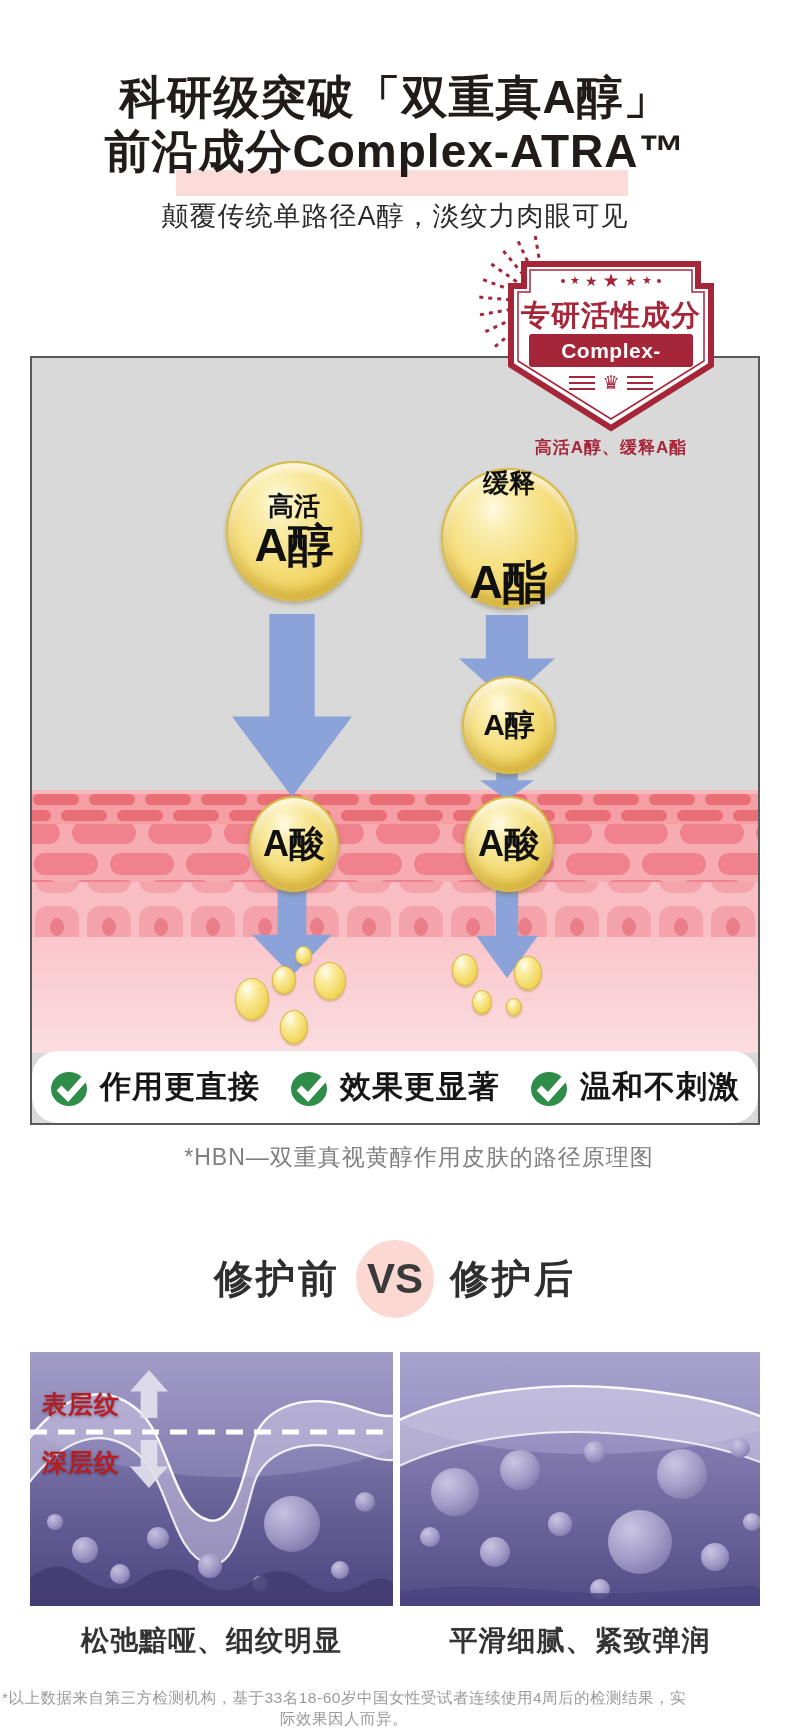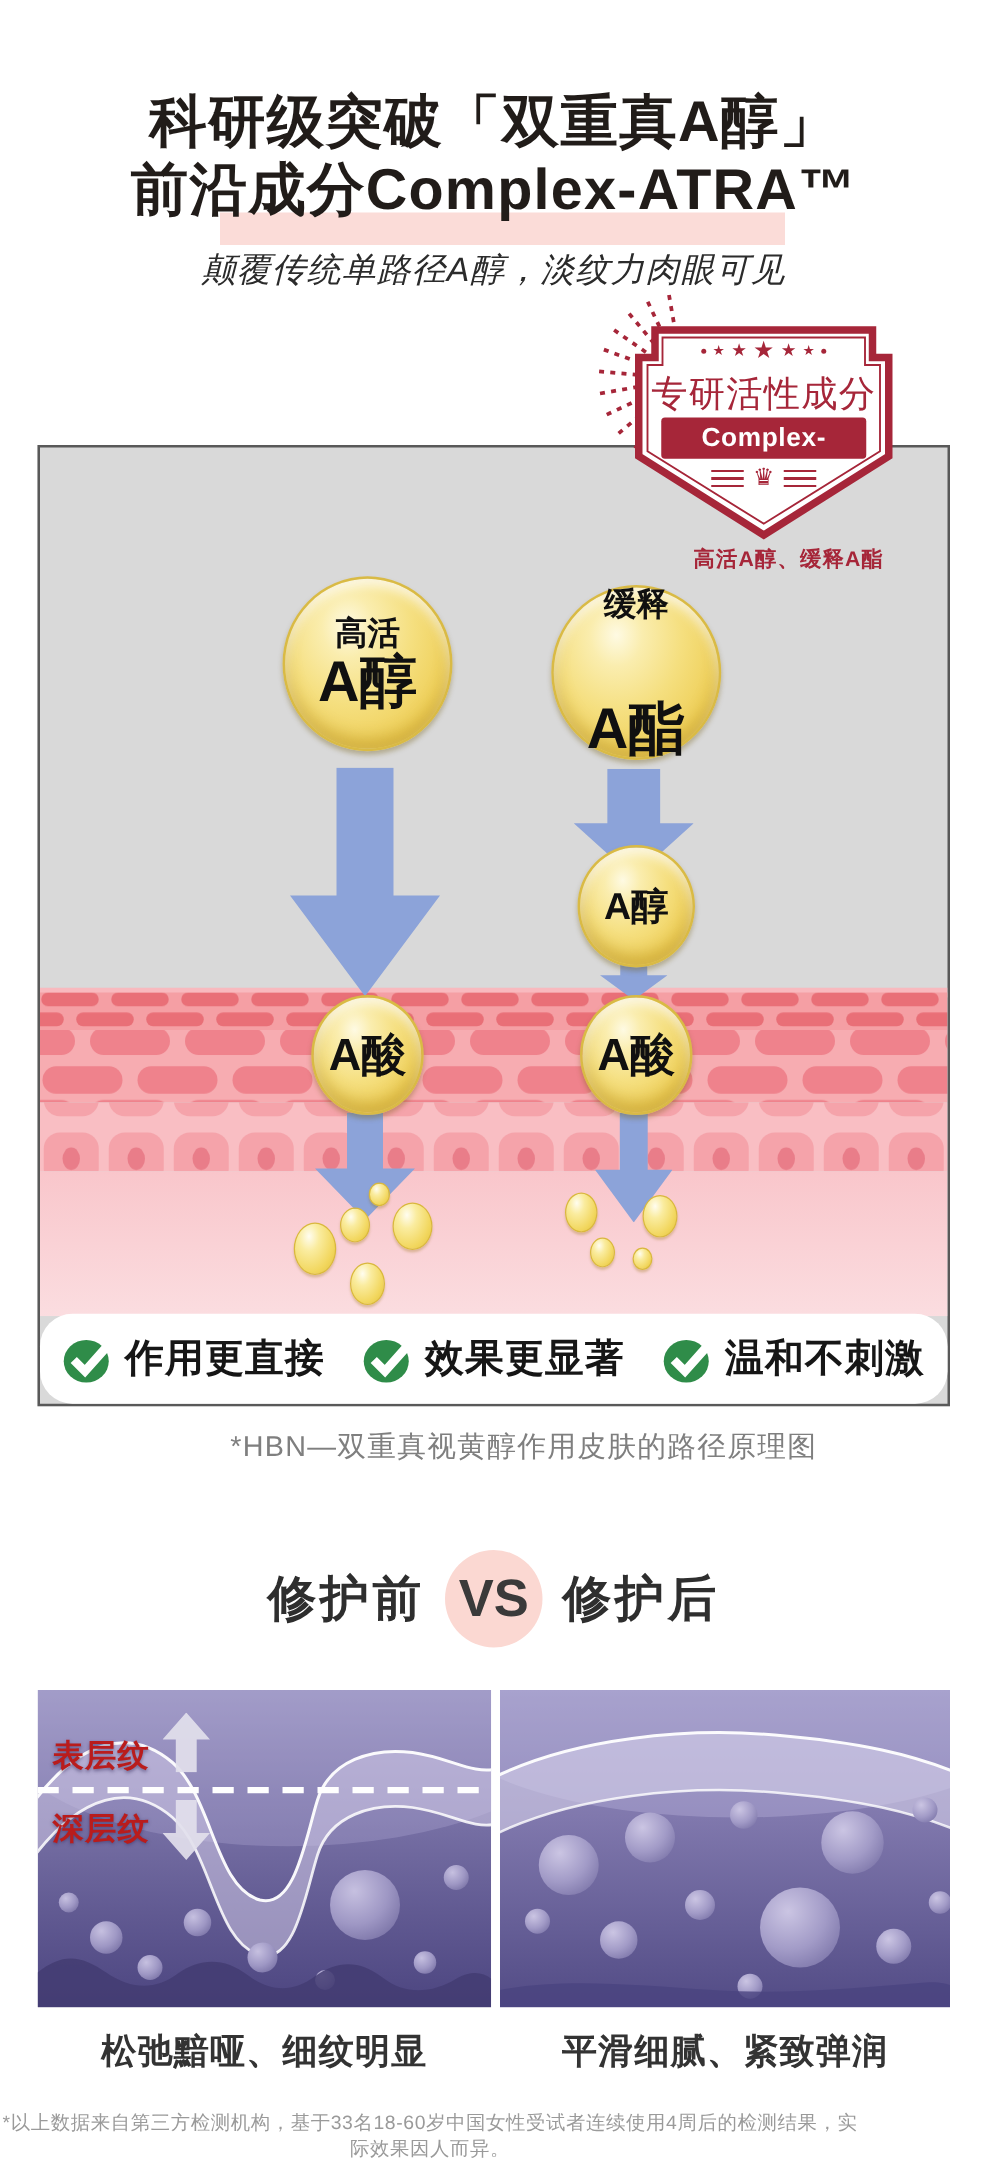--- a/index.html
+++ b/index.html
@@ -32,27 +32,27 @@
   .a-sml{clip-path:polygon(30% 0,70% 0,70% 42%,100% 42%,50% 100%,0 42%,30% 42%);}
   .a-dwn{clip-path:polygon(32% 0,68% 0,68% 52%,100% 52%,50% 100%,0 52%,32% 52%);}
   
   .droplet{border-radius:50%;
     background:radial-gradient(ellipse at 35% 25%, #FFFDF0 0%, #FAEC9F 28%, #F2D75F 68%, #E2C139 100%);
     border:1.5px solid #D9B83C;box-shadow:0 2px 2px rgba(150,110,10,.3);}
   
   #badge{left:475px;top:-98px;width:208px;height:172px;}
   #badge .stars{left:0;top:9px;width:208px;display:flex;align-items:center;justify-content:center;gap:5px;color:#A62639;}
   #badge .stars .dot{width:4px;height:4px;border-radius:50%;background:#A62639;}
-  #badge .b-label{left:0;top:36px;width:208px;font-size:29px;font-weight:400;color:#A62639;letter-spacing:1px;}
+  #badge .b-label{left:0;top:36px;width:208px;font-size:29px;font-weight:700;color:#A62639;letter-spacing:1px;}
   #badge .b-box{left:22px;top:74px;width:164px;height:33px;background:#A62639;border-radius:3px;color:#fff;
        font-size:21px;font-weight:800;line-height:33px;text-align:center;letter-spacing:0.5px;}
   #badge .crownrow{left:0;top:113px;width:208px;display:flex;align-items:center;justify-content:center;gap:7px;}
   #badge .lines{width:26px;height:14px;background:repeating-linear-gradient(to bottom,#A62639 0 2px,transparent 2px 6px);}
   #badge .crown{color:#A62639;font-size:19px;line-height:1;}
-  .badge-cap{left:482px;top:78px;width:234px;font-size:17px;color:#A62639;font-weight:600;letter-spacing:1px;}
+  .badge-cap{left:462px;top:78px;width:234px;font-size:17px;color:#A62639;font-weight:600;letter-spacing:1px;}
   
   .diag-cap{left:0;top:1142px;width:790px;font-size:23px;color:#7f7f7f;letter-spacing:1px;padding-left:24px;}
   
   #vsrow{left:0;top:1240px;width:790px;display:flex;align-items:center;justify-content:center;}
   #vsrow .side{font-size:39px;font-weight:800;color:#2e2e2e;letter-spacing:3px;}
   #vsrow .vscir{width:78px;height:78px;border-radius:50%;background:#FBD8D2;margin:0 16px;
         display:flex;align-items:center;justify-content:center;font-size:42px;font-weight:600;color:#3a3a3a;}
   
   .panel{top:1352px;height:254px;overflow:hidden;}
   #panelL{left:30px;width:363px;}
@@ -64,21 +64,21 @@
   .footnote{left:0;top:1688px;width:688px;font-size:15.5px;color:#9a9a9a;letter-spacing:0.5px;}
 </style>
 </head>
 <body>
 
 <div id="stage">
 
   <div class="abs hl" style="left:176px;top:170px;width:452px;height:26px;"></div>
   <div class="abs ctr title" style="top:74px;">科研级突破「双重真A醇」</div>
   <div class="abs ctr title" style="top:128px;">前沿成分Complex-ATRA™</div>
-  <div class="abs ctr subtitle" style="top:198px;font-style:italic;">颠覆传统单路径A醇，淡纹力肉眼可见</div>
+  <div class="abs ctr subtitle" style="top:198px;">颠覆传统单路径A醇，淡纹力肉眼可见</div>
 
   <div id="diagbox" class="abs">
 
     <svg class="abs" style="left:0;top:432px;" width="726" height="263" viewBox="0 0 726 263">
       <defs>
         <pattern id="caps1" width="56" height="34" patternUnits="userSpaceOnUse">
           <rect width="56" height="34" fill="#F59FA4"></rect>
           <rect x="1" y="4" width="46" height="11" rx="5.5" fill="#E96F77"></rect>
           <rect x="-27" y="20" width="46" height="11" rx="5.5" fill="#E96F77"></rect>
           <rect x="29" y="20" width="46" height="11" rx="5.5" fill="#E96F77"></rect>

